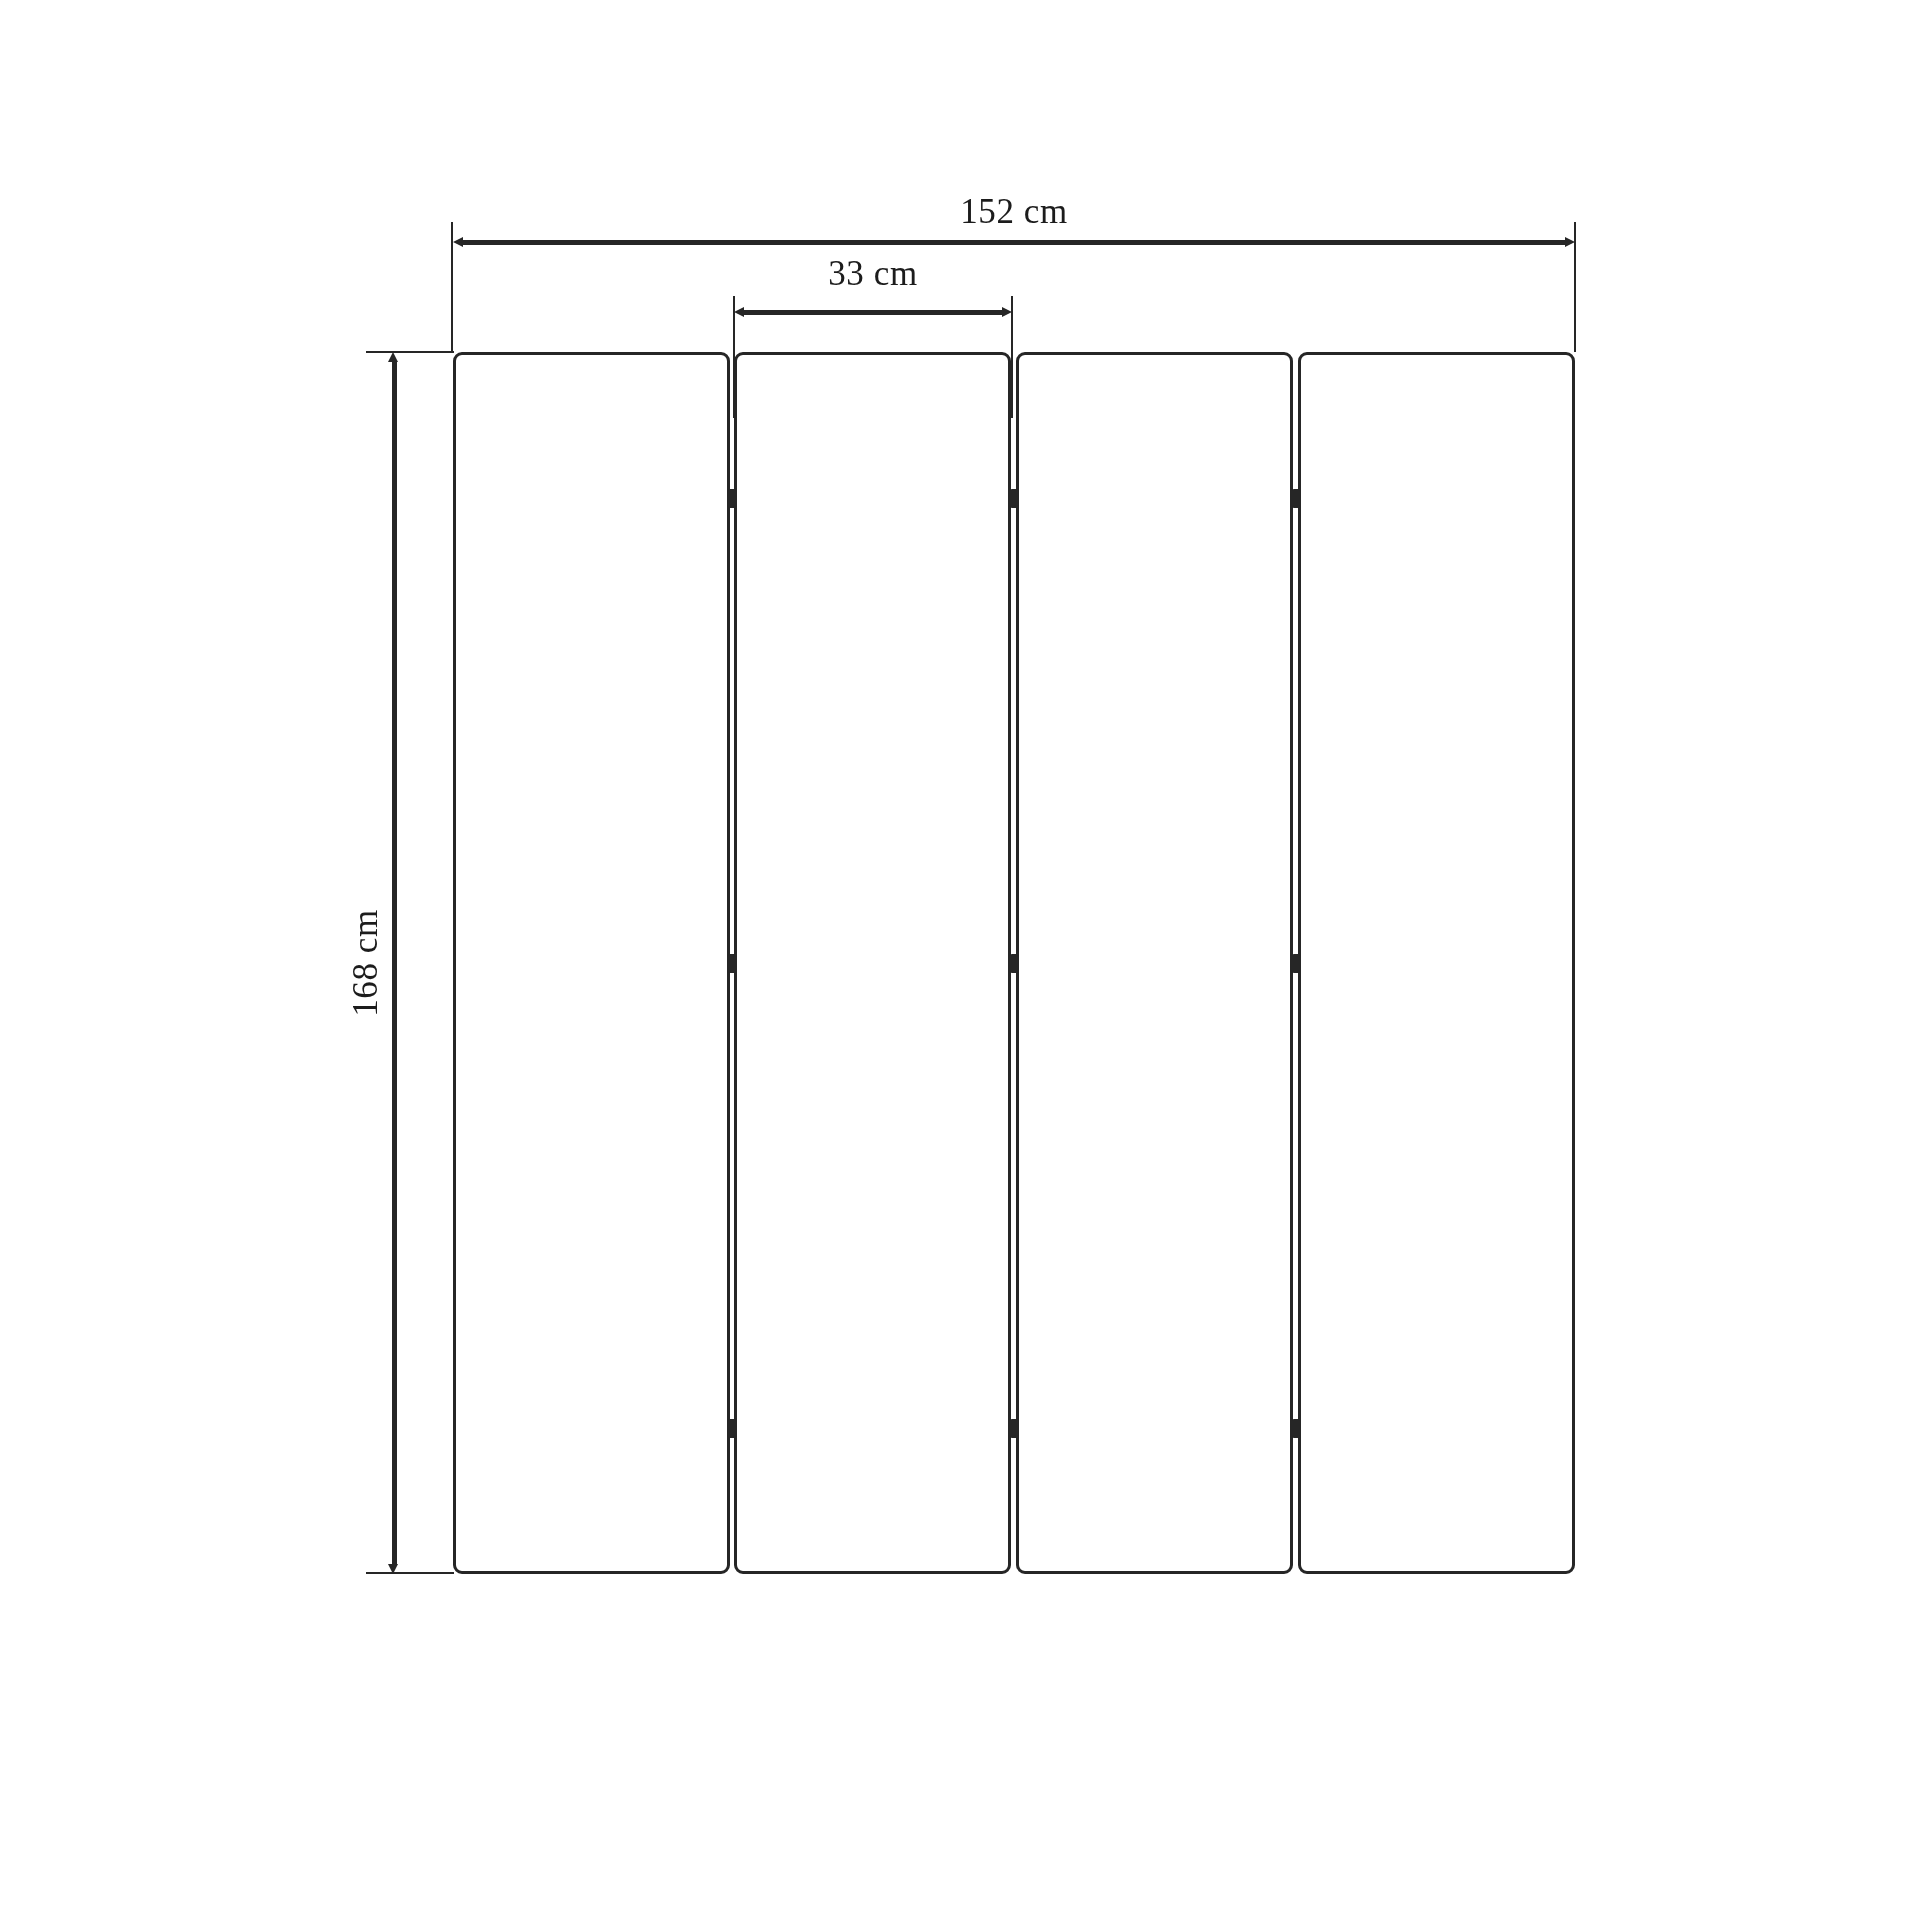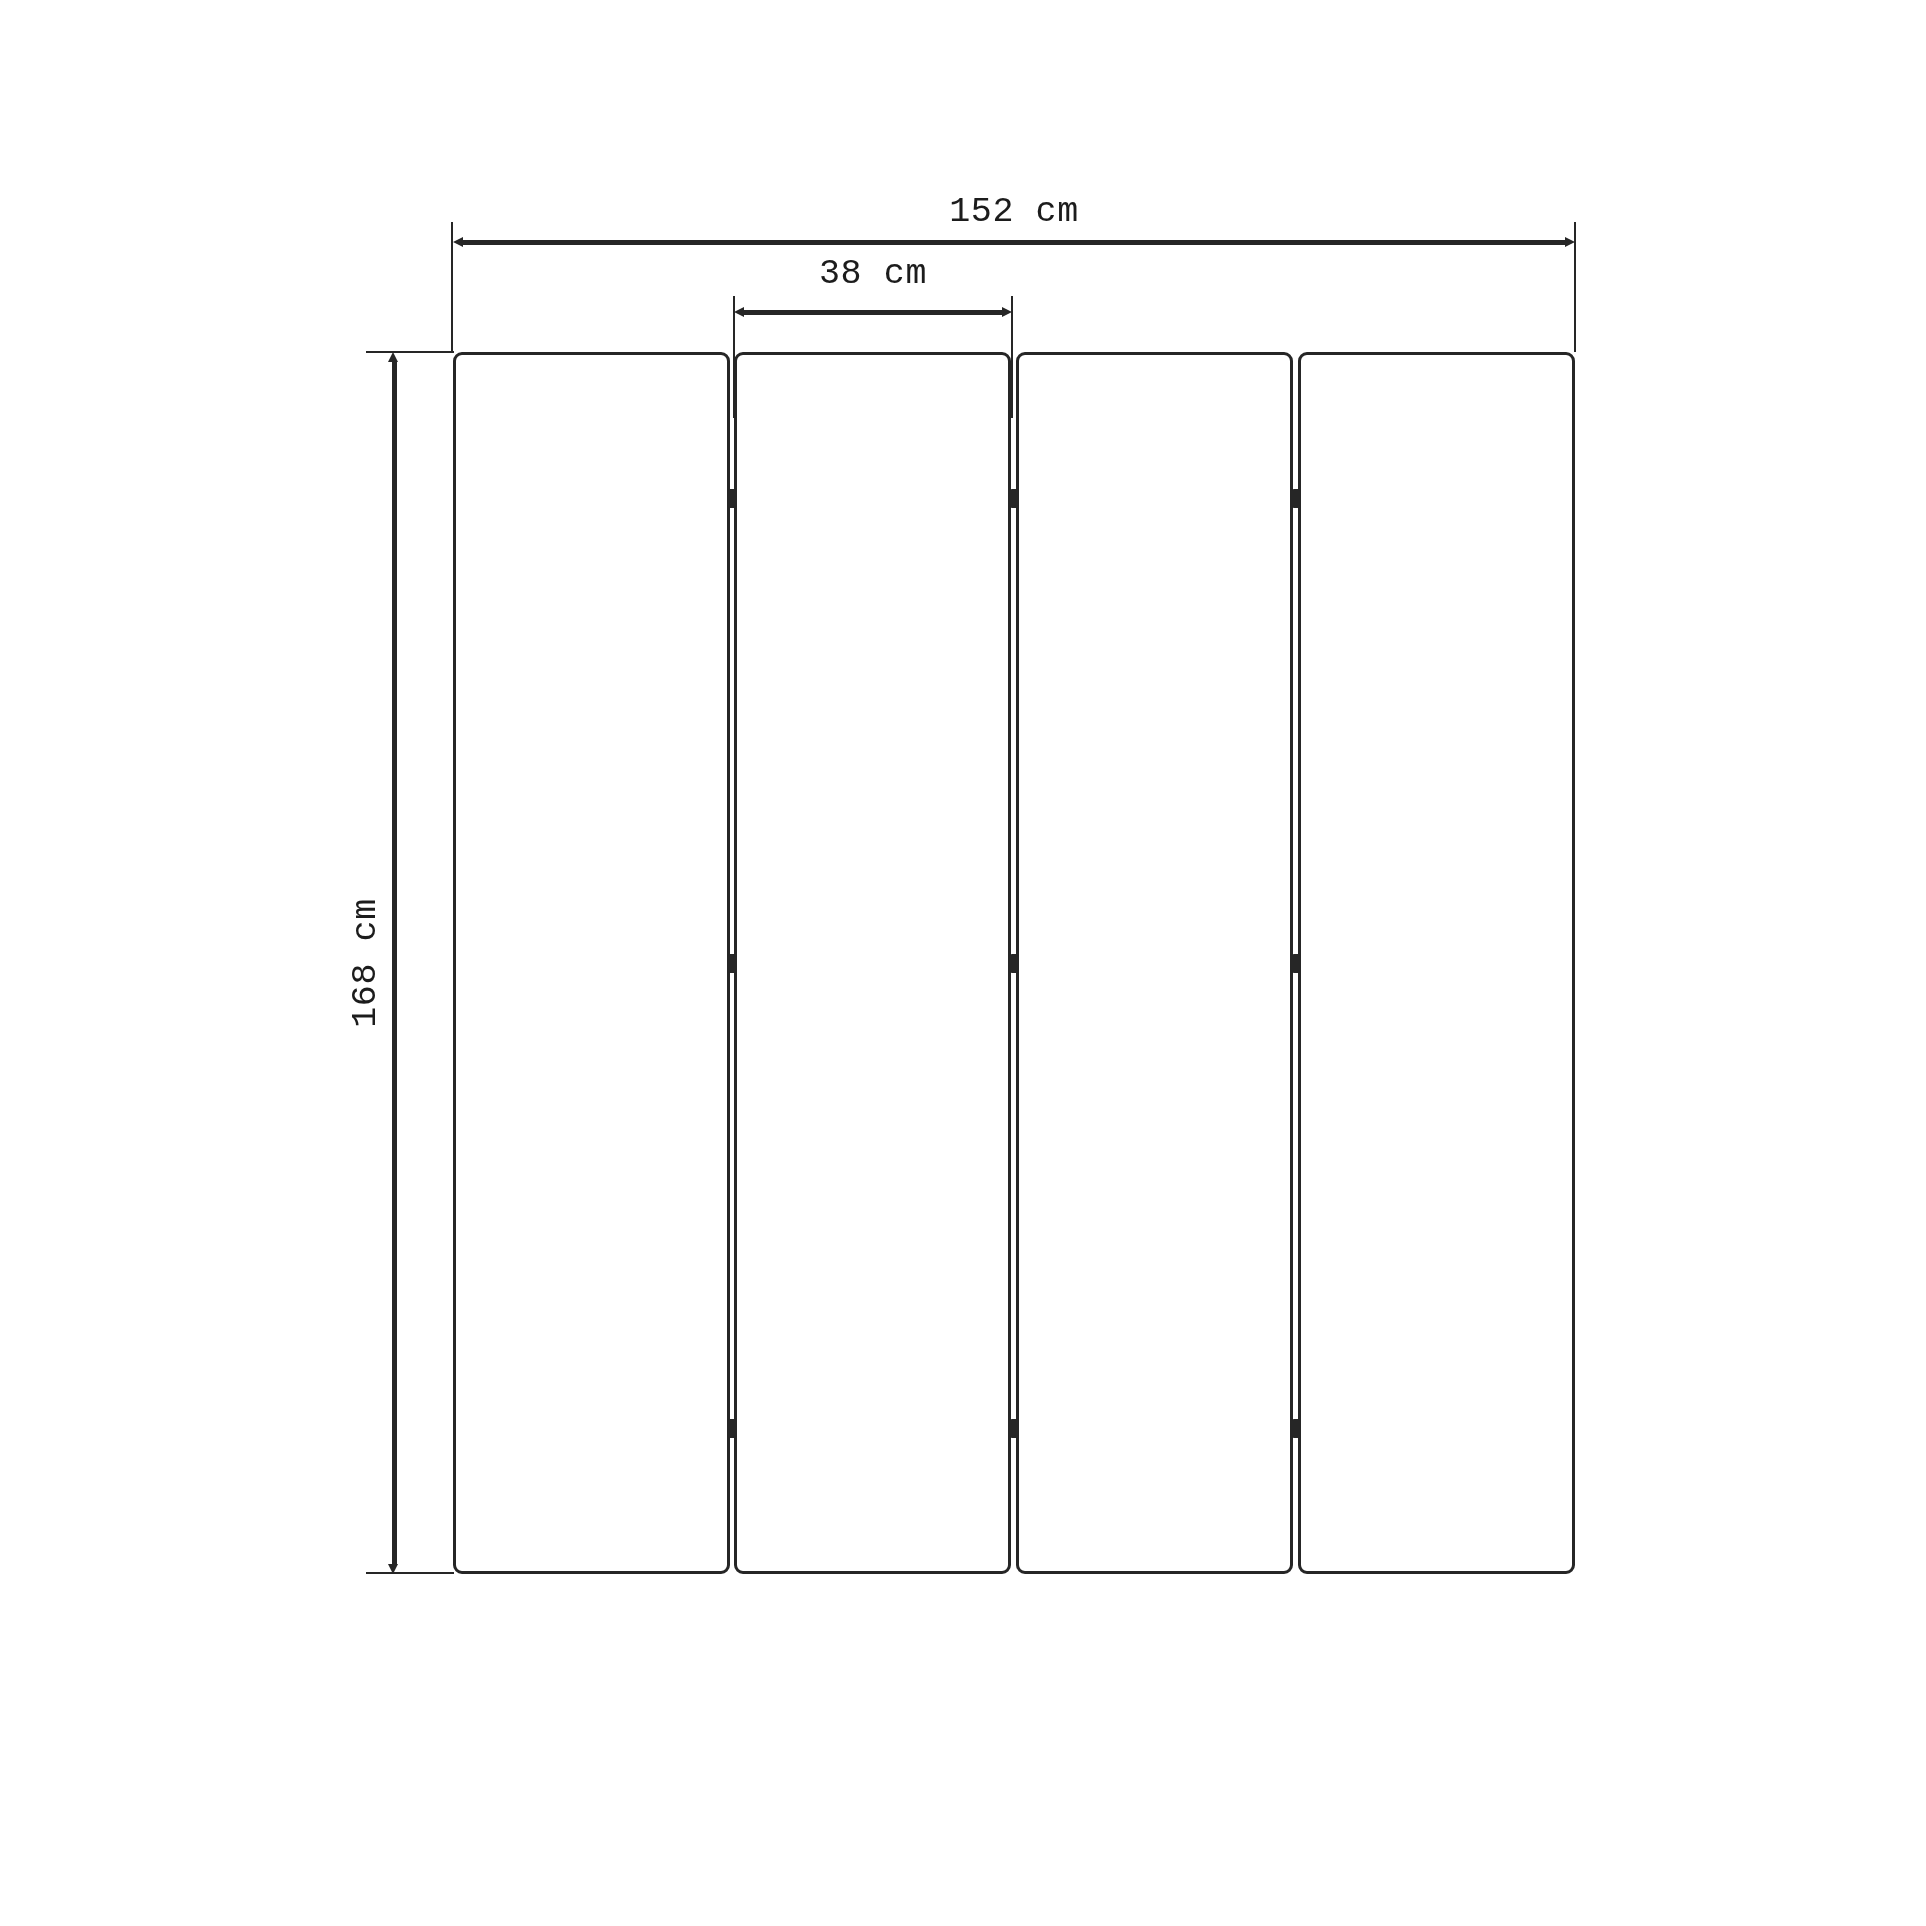--- a/index.html
+++ b/index.html
@@ -1,21 +1,21 @@
 <!DOCTYPE html>
 <html style="font-size:10.3px"><head>
 <meta charset="utf-8">
 <style>
   html, body { margin: 0; padding: 0; background: #ffffff; }
   .stage {
     position: relative;
     width: 1926px;
     height: 1926px;
     background: #ffffff;
-    font-family: Liberation Mono, monospace;
+    font-family: Liberation Serif, serif;
     overflow: hidden;
   }
   
   .panel {
     position: absolute;
     top: 352px;
     height: 1222px;
     width: 277px;
     box-sizing: border-box;
     border: 3.9px solid #262626;
@@ -100,21 +100,21 @@
   <div class="shaft w-shaft"></div>
   <div class="arr arr-left w-arr-l"></div>
   <div class="arr arr-right w-arr-r"></div>
   <div class="dim-label width-label">152 cm</div>
 
   <div class="ext v pw-ext-l"></div>
   <div class="ext v pw-ext-r"></div>
   <div class="shaft pw-shaft"></div>
   <div class="arr arr-left pw-arr-l"></div>
   <div class="arr arr-right pw-arr-r"></div>
-  <div class="dim-label panel-width-label">38 cm</div>
+  <div class="dim-label panel-width-label">33 cm</div>
 
   <div class="ext h h-ext-t"></div>
   <div class="ext h h-ext-b"></div>
   <div class="shaft h-shaft"></div>
   <div class="arr arr-up h-arr-t"></div>
   <div class="arr arr-down h-arr-b"></div>
   <div class="dim-label height-label">168 cm</div>
 
 </div>
 

